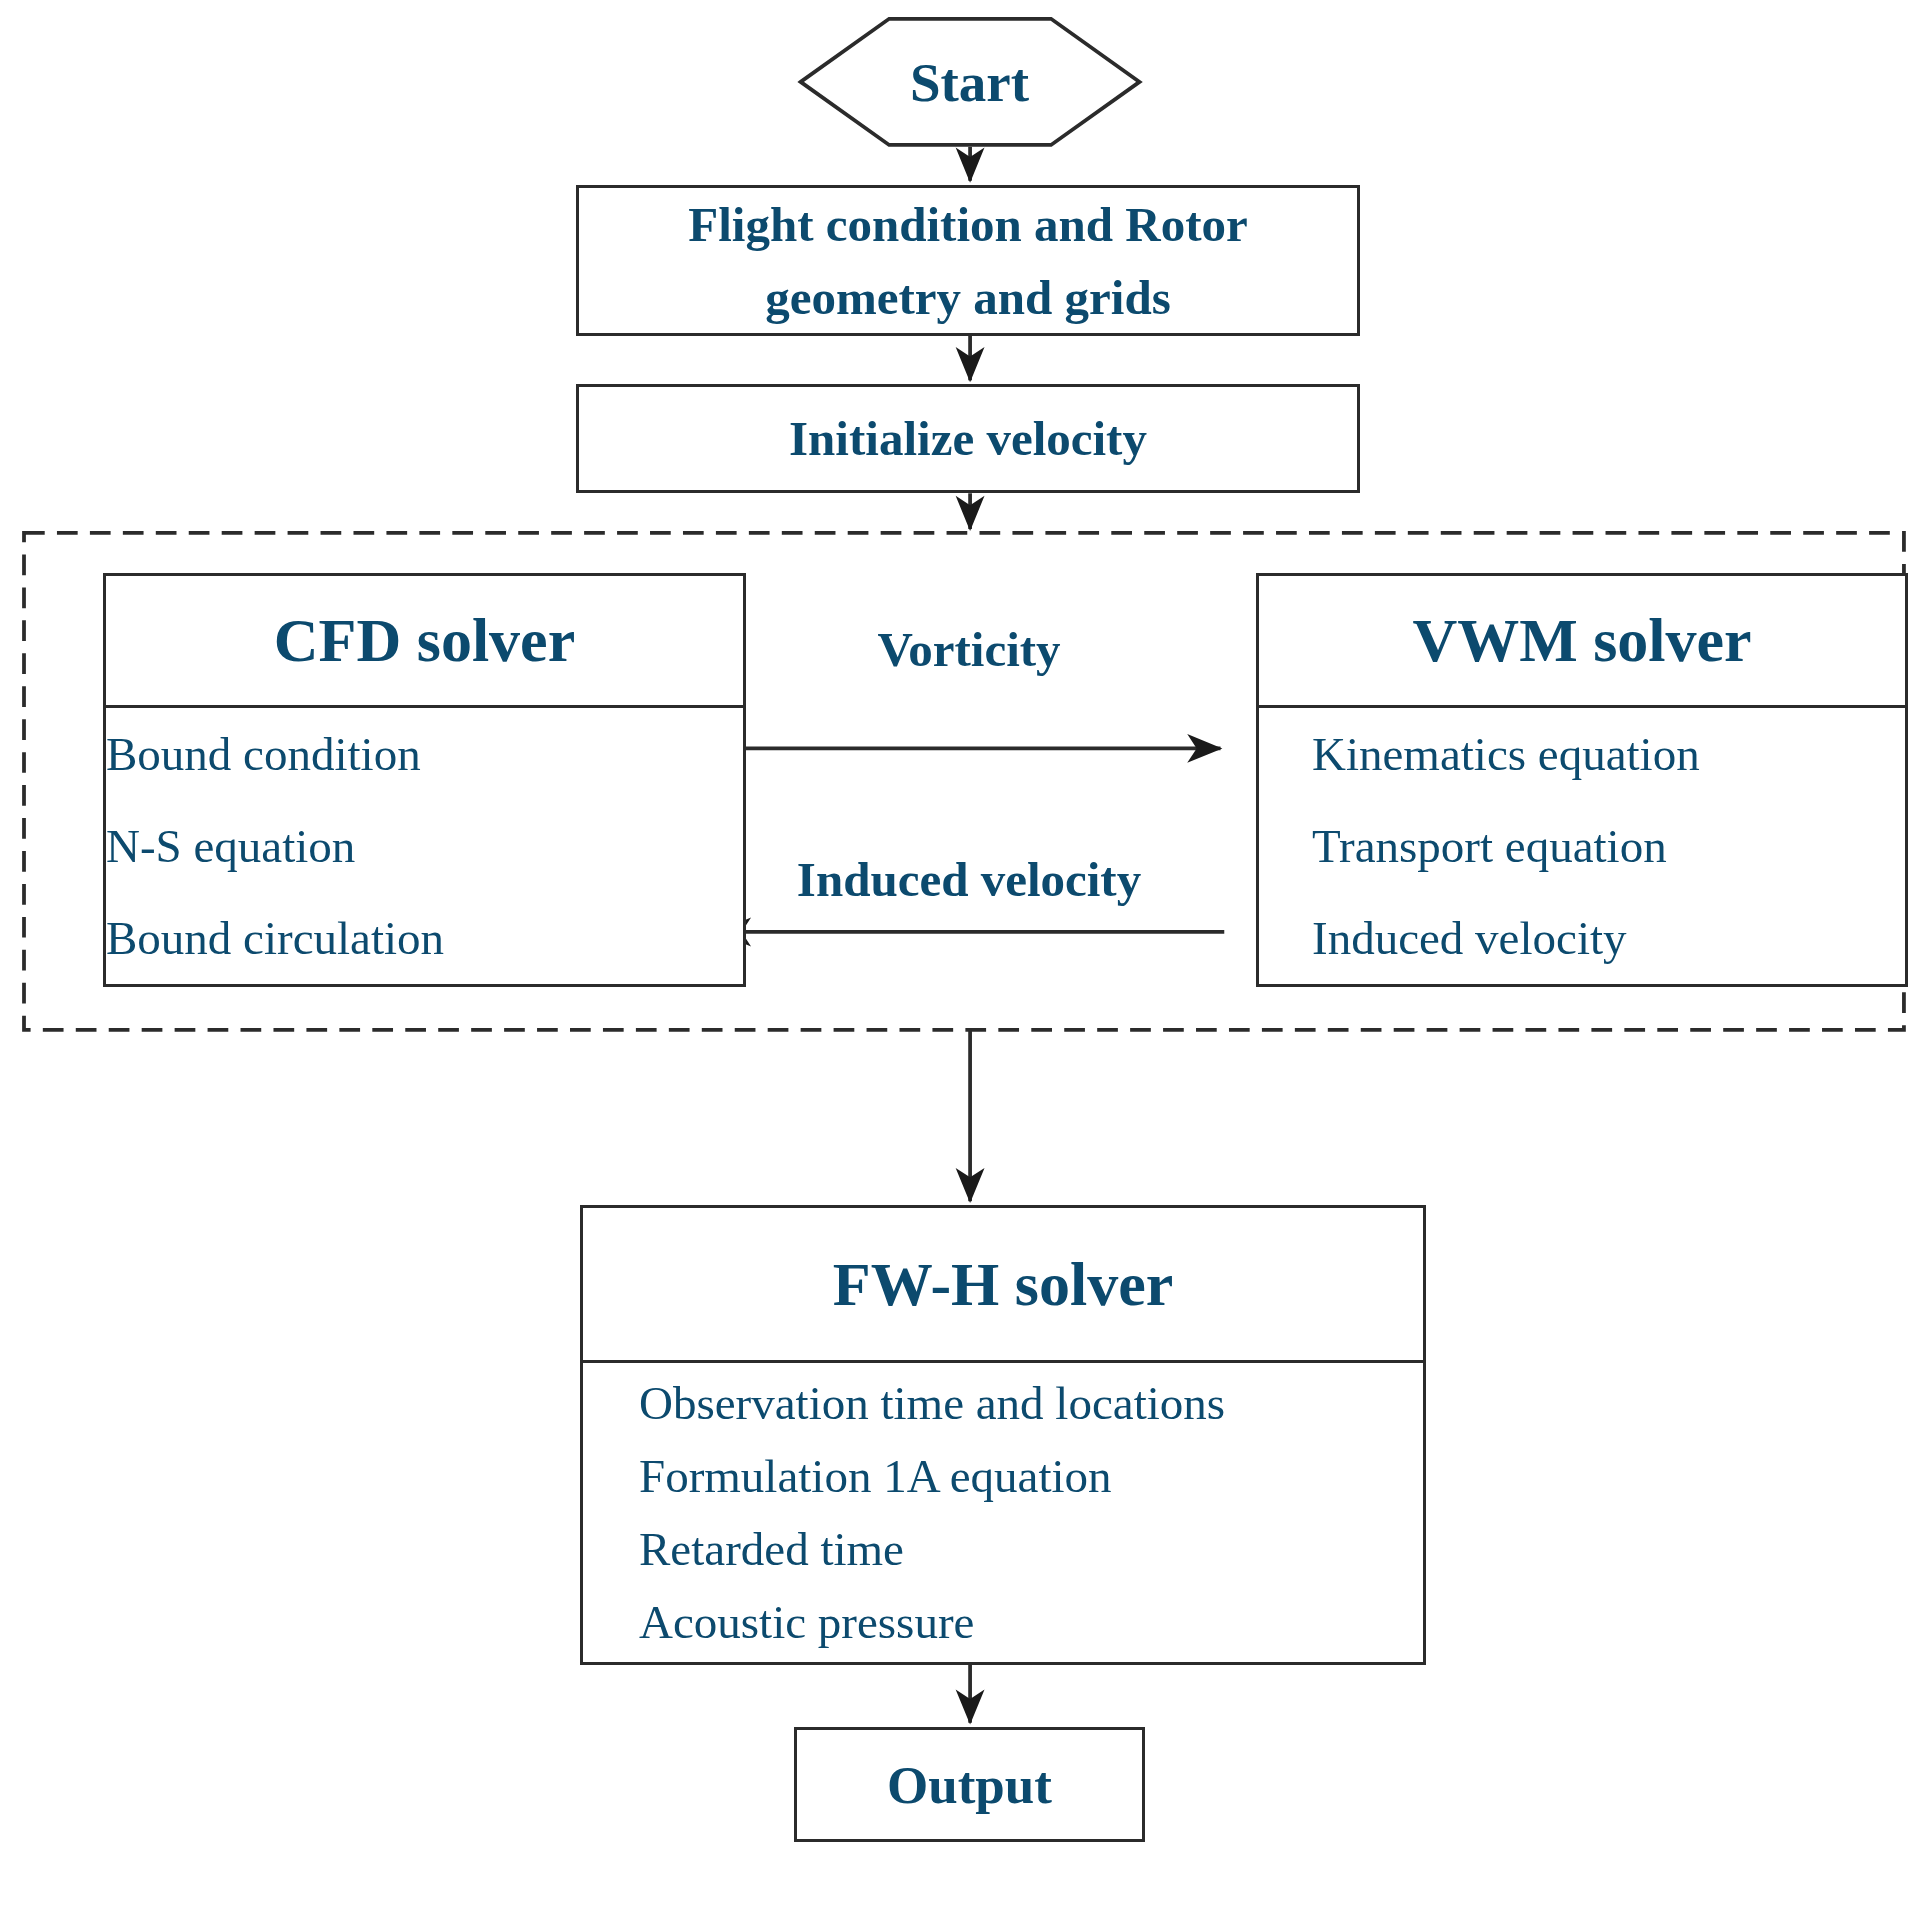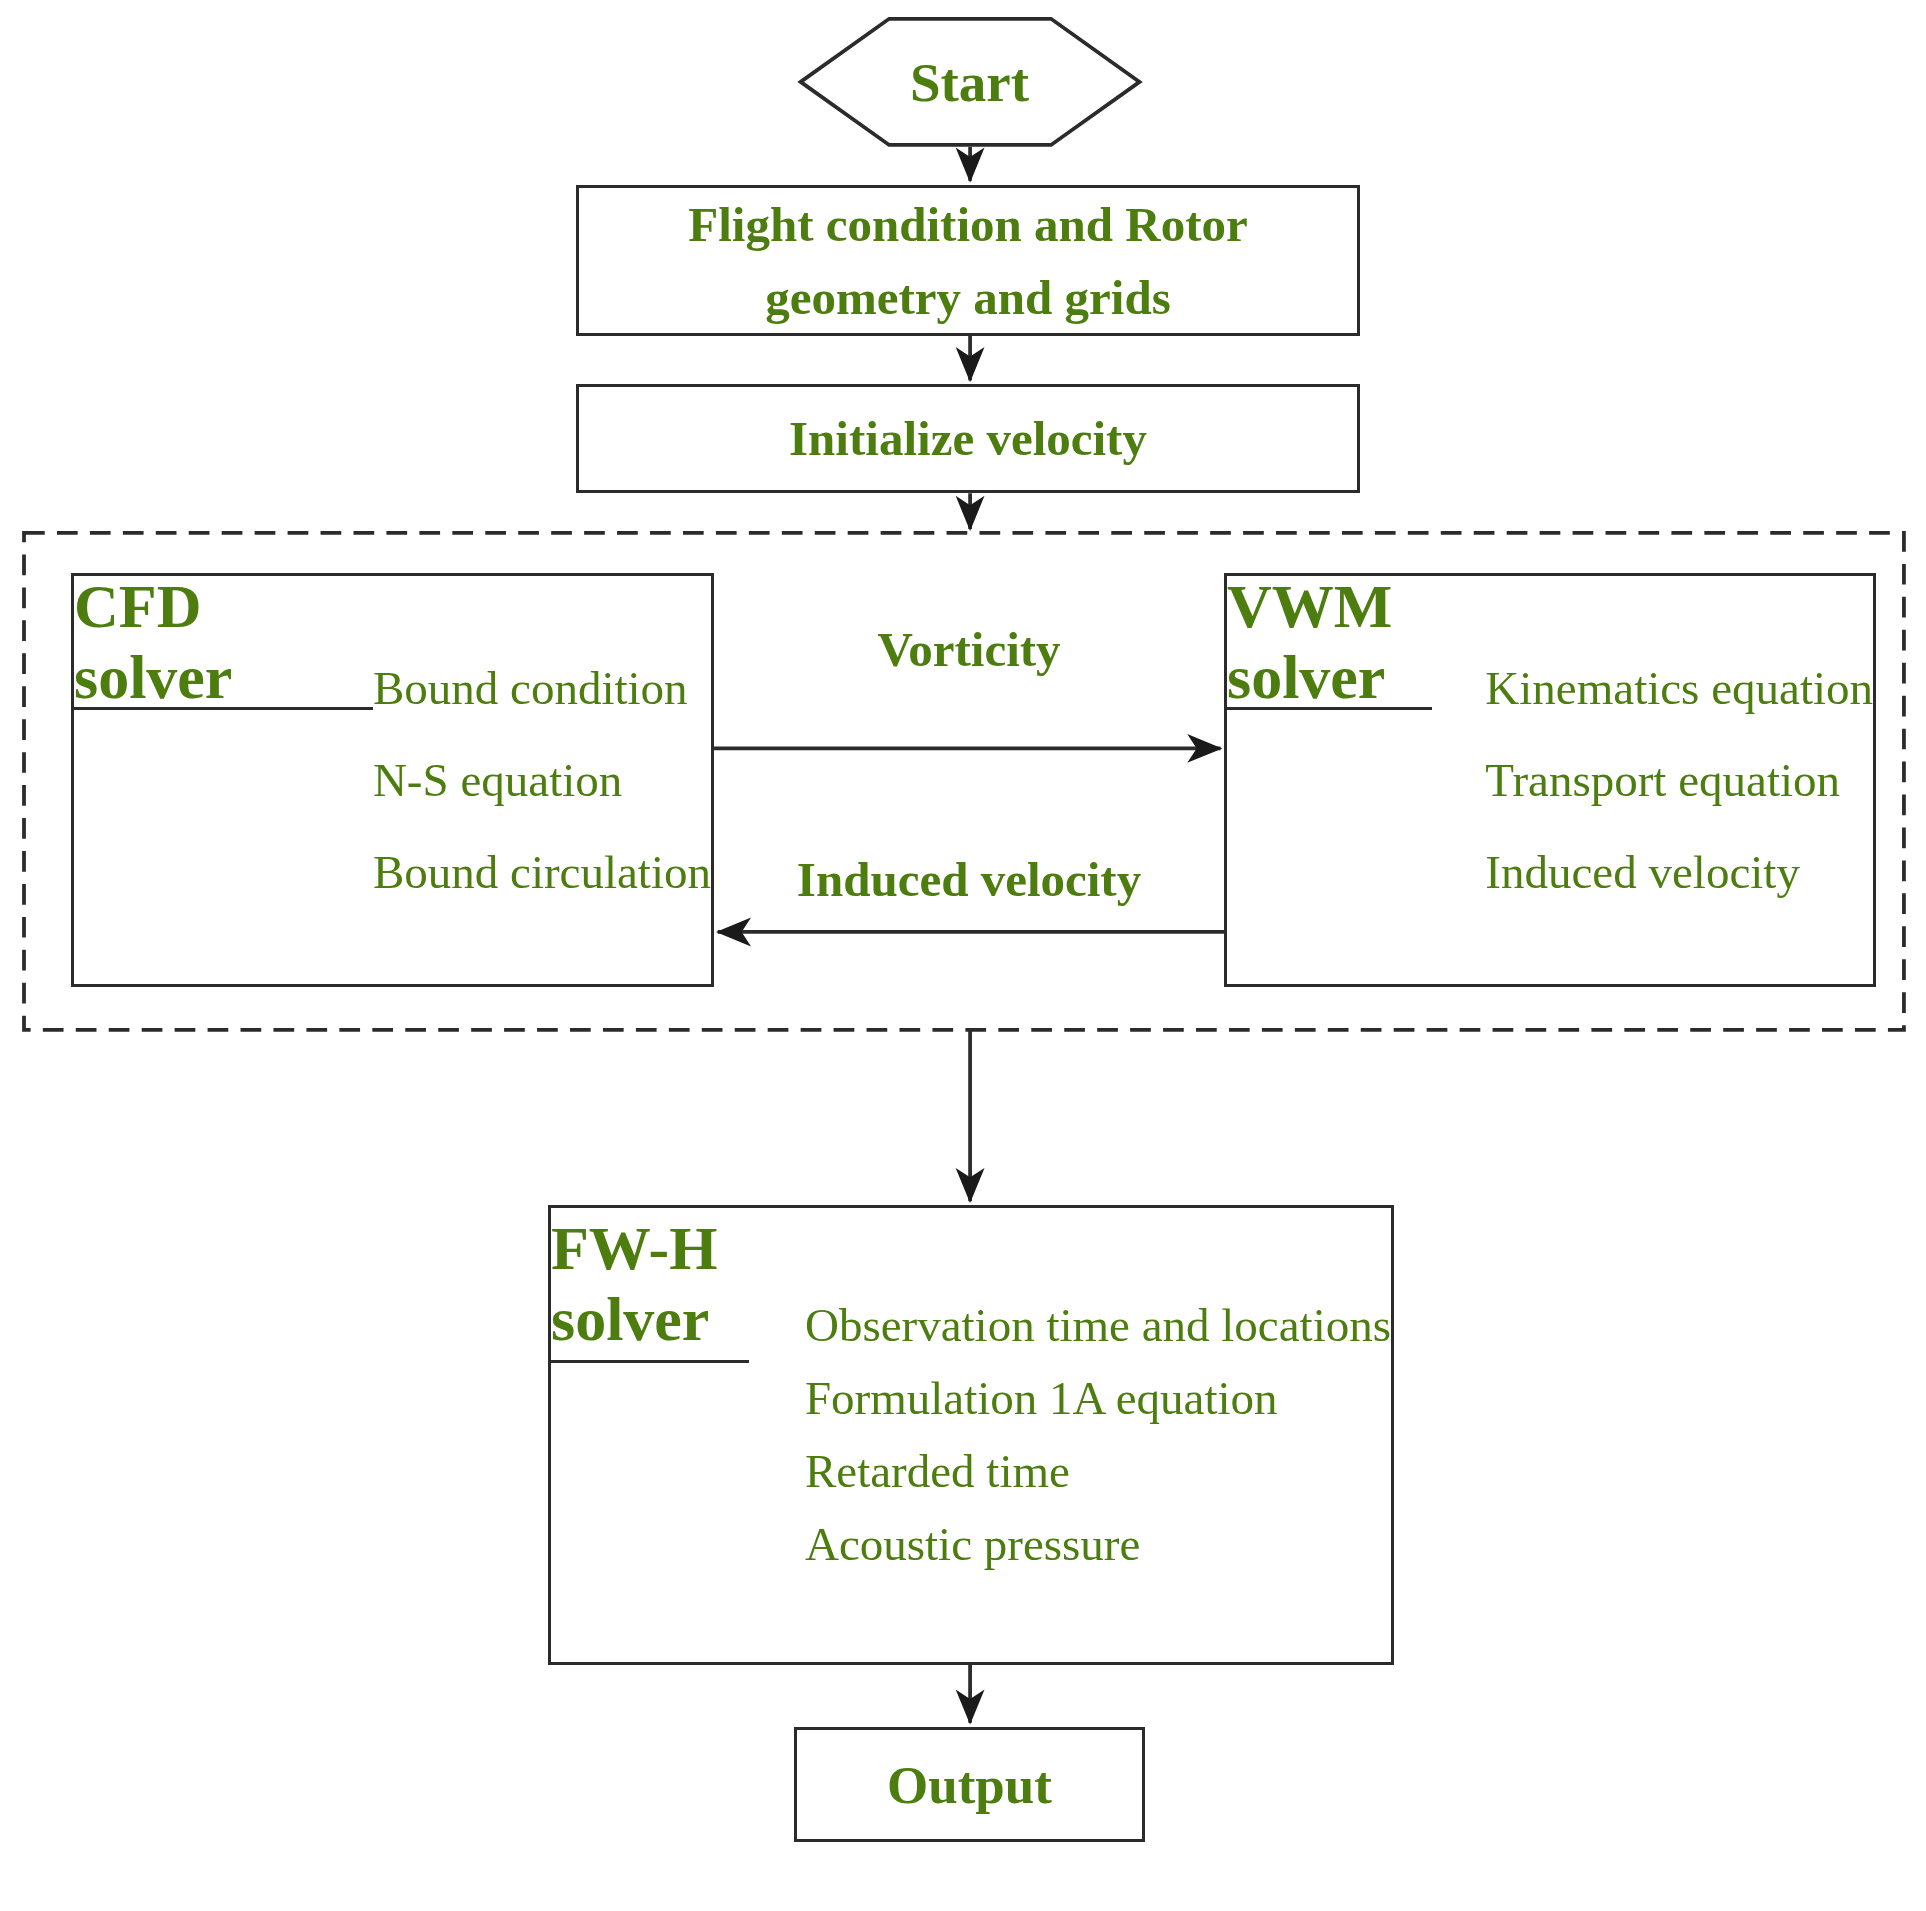--- a/index.html
+++ b/index.html
@@ -2,21 +2,21 @@
 <html style="font-size:15px"><head>
 <meta charset="utf-8">
 <style>
   html, body { margin: 0; padding: 0; background: #ffffff; }
   .canvas {
     position: relative;
     width: 1927px;
     height: 1911px;
     background: #ffffff;
     font-family: "Liberation Serif", "DejaVu Serif", serif;
-    color: #4d7c0f;
+    color: #0c4a6e;
     overflow: hidden;
   }
   .edges { position: absolute; left: 0; top: 0; width: 1927px; height: 1911px; }
   .box {
     position: absolute;
     box-sizing: border-box;
     border: 3.8px solid #2b2b2b;
     background: #ffffff;
   }
   .center-flex {
@@ -24,21 +24,21 @@
     align-items: center;
     justify-content: center;
     text-align: center;
   }
   .node-step {
     font-weight: bold;
     font-size: 49px;
     line-height: 73px;
     padding: 0 28px;
   }
-  .solver { display: flex; flex-direction: row; }
+  .solver { display: flex; flex-direction: column; margin-left: 32px; }
   .solver-title {
     box-sizing: border-box;
     border-bottom: 3.8px solid #2b2b2b;
     display: flex;
     align-items: center;
     justify-content: center;
     font-weight: bold;
     font-size: 62px;
   }
   .solver-body {

